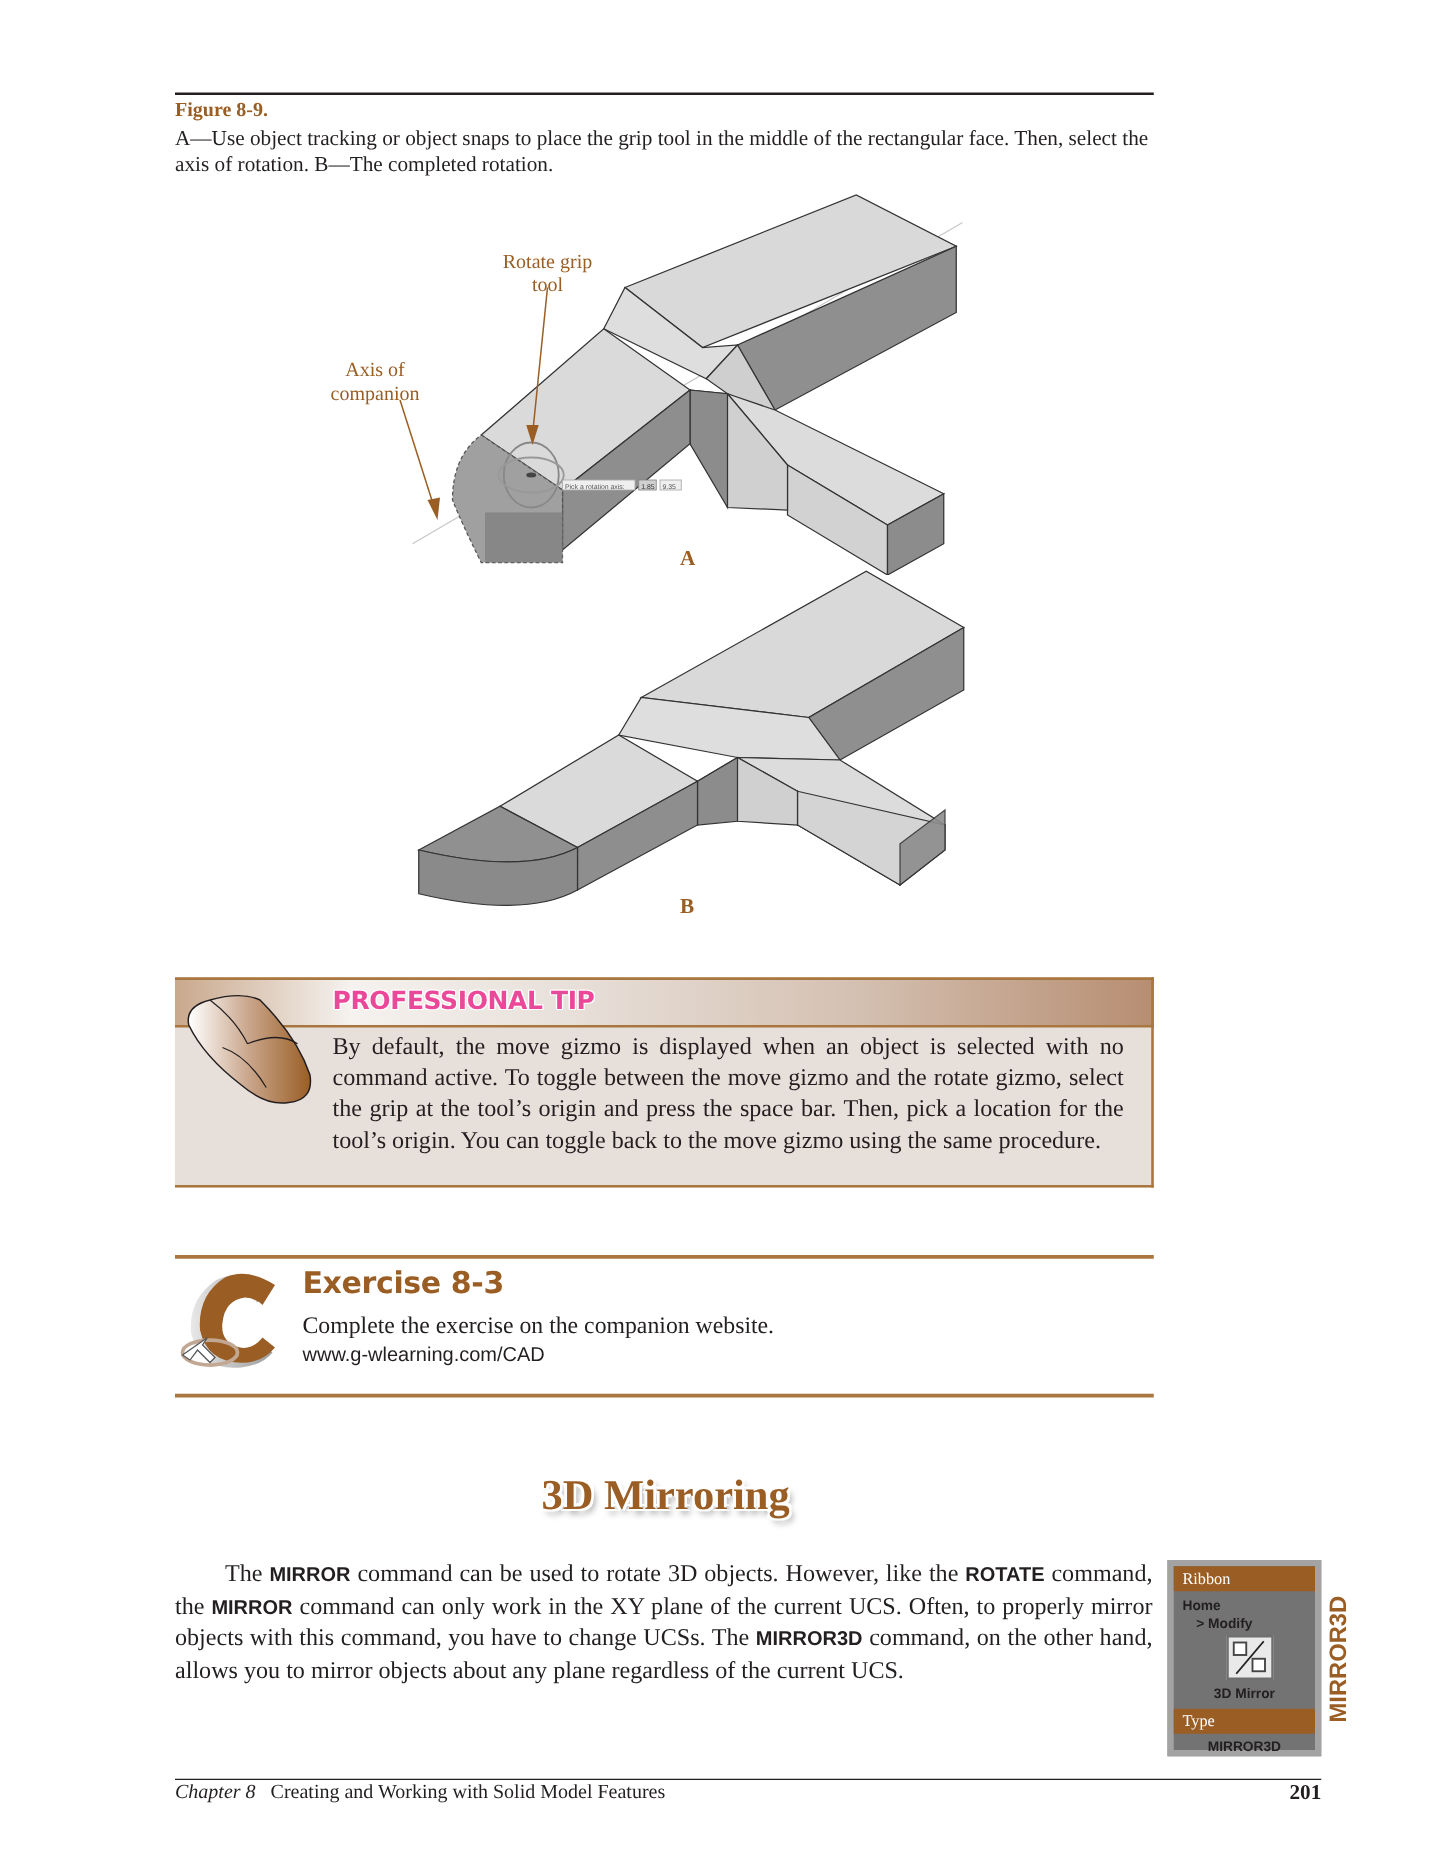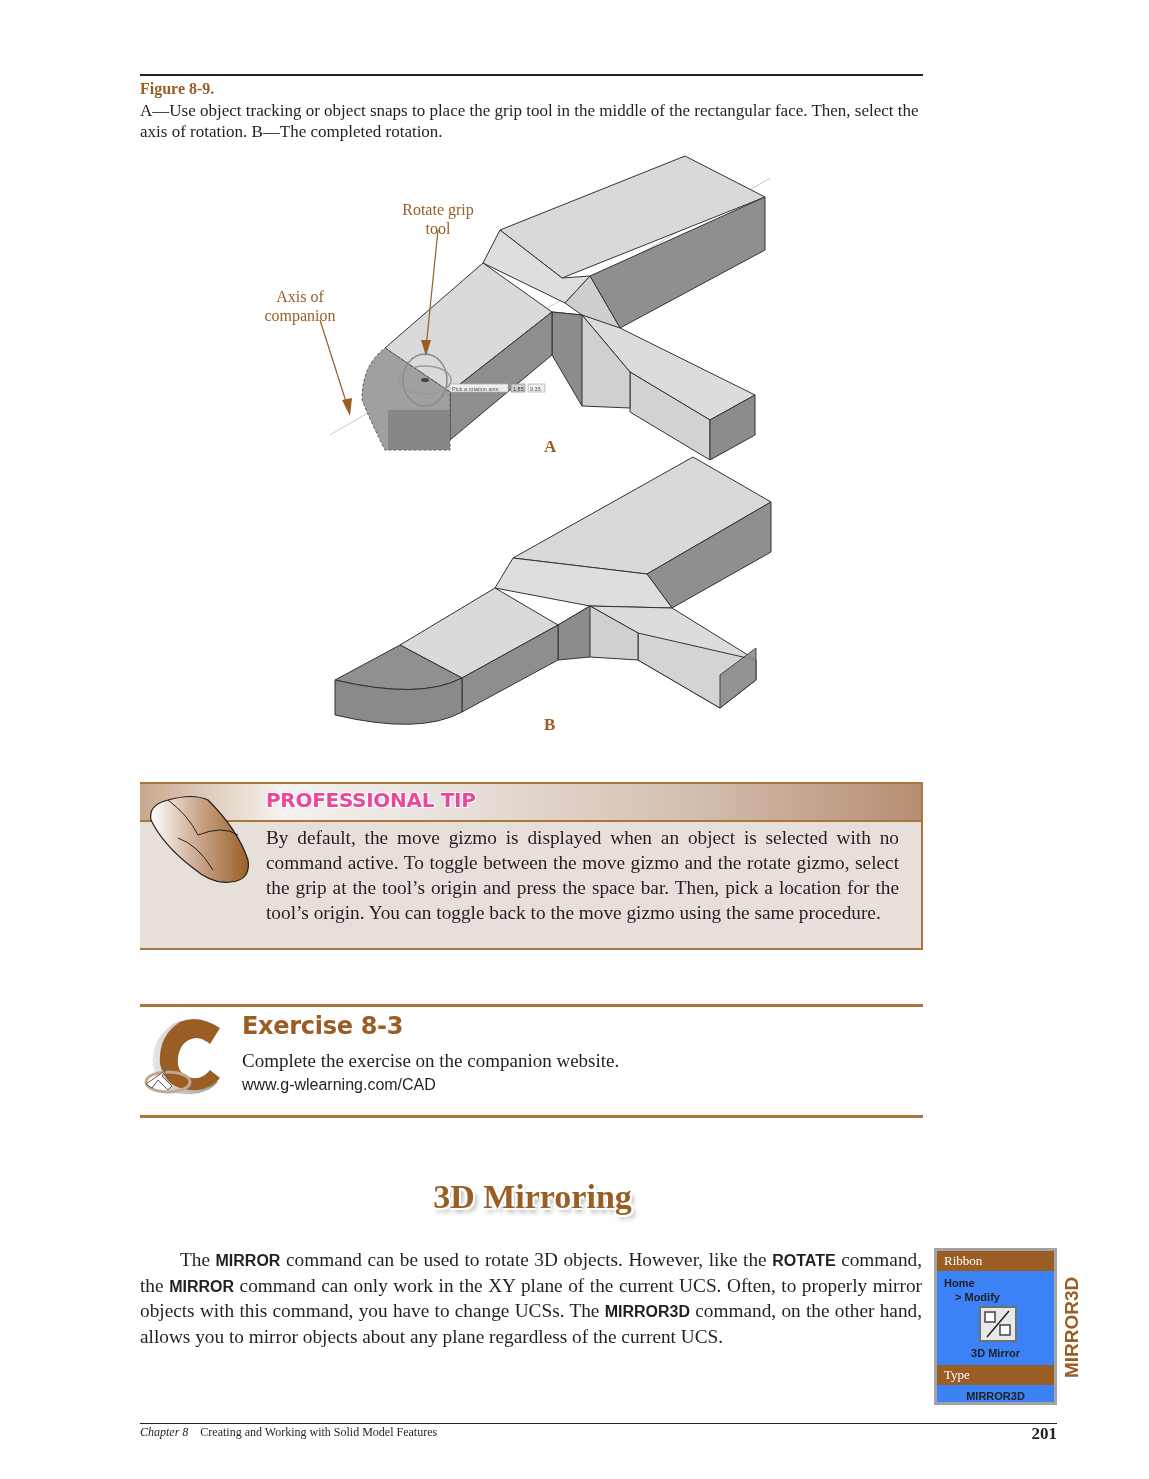--- a/index.html
+++ b/index.html
@@ -33,30 +33,30 @@
 
   
   .section-title { left:0; top:1178px; width:1065px; text-align:center; font-family:Liberation Serif, serif; font-weight:bold;
                    font-size:34px; color:#9a5e25; letter-spacing:0px;
                    text-shadow: -2px -2px 0 #fff, 2px -2px 0 #fff, -2px 2px 0 #fff, 2px 2px 0 #fff, 3px 4px 5px rgba(0,0,0,0.35); }
   .para { left:140px; top:1248px; width:782px; font-size:19.3px; line-height:24.5px; text-align:justify; }
   .para .kw { font-family:"Liberation Sans", sans-serif; font-weight:bold; font-size:16px; }
   .indent { display:inline-block; width:40px; }
 
   
-  .cmd-box { left:934px; top:1248px; width:123px; height:157px; border:3px solid #a3a3a3; background:#3b82f6; box-sizing:border-box; }
+  .cmd-box { left:934px; top:1248px; width:123px; height:157px; border:5px solid #a3a3a3; background:#737373; box-sizing:border-box; }
   .cmd-band { position:absolute; left:0; width:100%; height:20px; background:#9a5e25; color:#fff; font-size:13px; line-height:20px; padding-left:7px; box-sizing:border-box; }
   .cmd-text { position:absolute; font-family:"Liberation Sans", sans-serif; font-weight:bold; font-size:11px; color:#231f20; }
   .cmd-vertical { left:1061px; top:1248px; width:22px; height:130px; }
   .cmd-vertical span { position:absolute; left:0; top:0; transform-origin:0 0; transform:translate(0,130px) rotate(-90deg);
                        font-family:"Liberation Sans", sans-serif; font-weight:bold; font-size:19px; color:#9a5e25; white-space:nowrap; }
 
   
   .footer-rule { left:140px; top:1423px; width:917px; height:1px; background:#231f20; }
-  .footer-left { left:140px; top:1425px; font-size:12px;text-align:center; }
+  .footer-left { left:140px; top:1425px; font-size:16px;text-align:center; }
   .footer-left i { margin-right:12px; }
   .footer-right { left:1000px; top:1424px; width:57px; text-align:right; font-size:17px; font-weight:bold; }
 </style>
 </head>
 <body>
 
 <div class="abs top-rule"></div>
 <div class="abs fig-label">Figure 8-9.</div>
 <div class="abs fig-caption">A—Use object tracking or object snaps to place the grip tool in the middle of the rectangular face. Then, select the axis of rotation. B—The completed rotation.</div>
 

